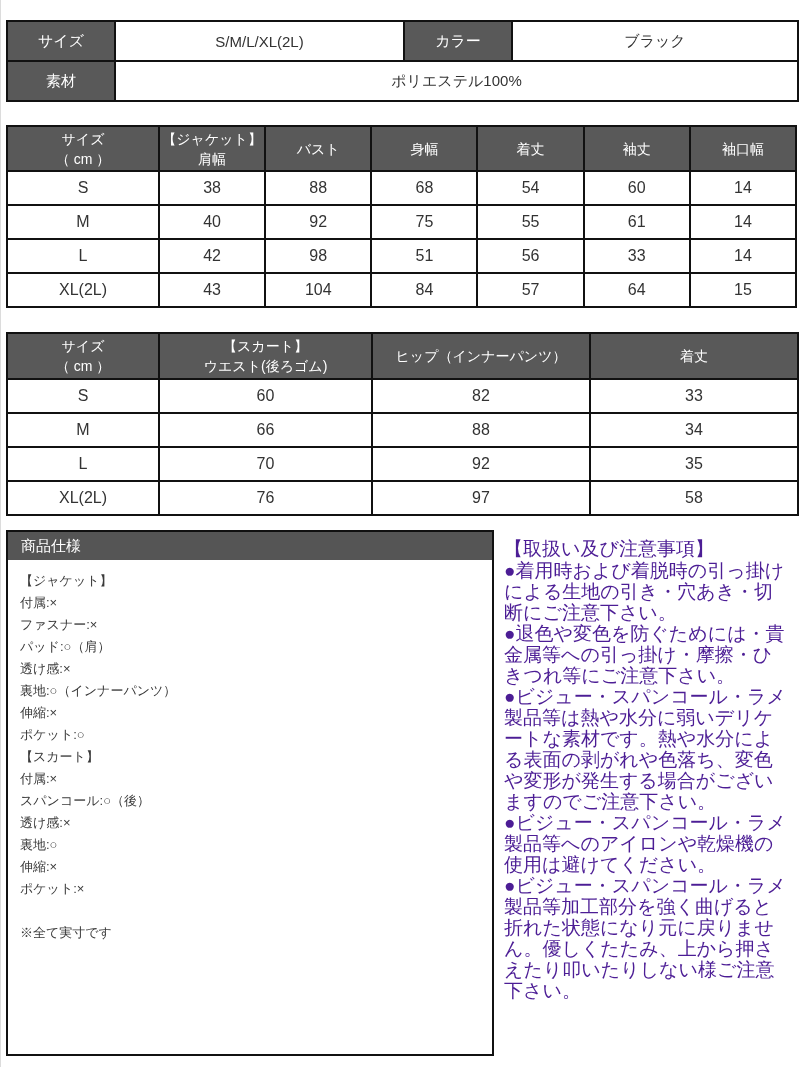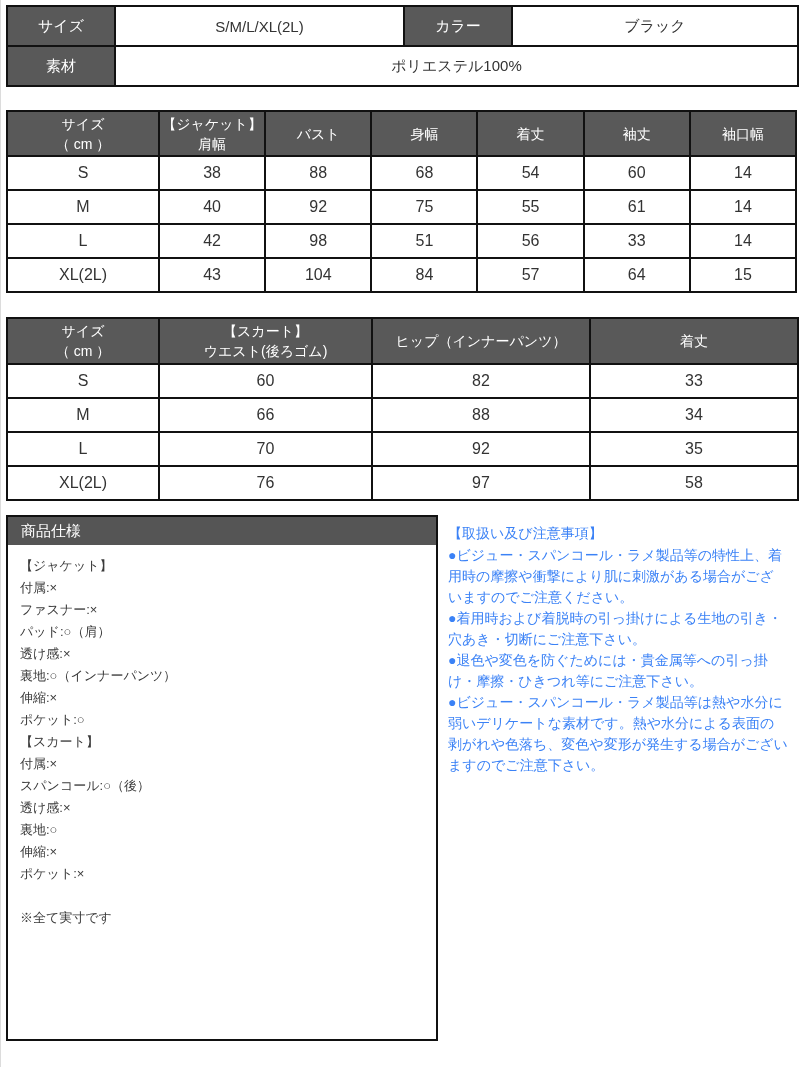--- a/index.html
+++ b/index.html
@@ -18,20 +18,21 @@
     border-left: 1px solid #dcdcdc;
     padding-top: 5px;
   }
 
   
   table.spec {
     border-collapse: collapse;
     table-layout: fixed;
     width: 791px;
     margin-left: 5px;
+    margin-top: 15px;
   }
   table.spec td, table.spec th {
     border: 2px solid #111111;
     text-align: center;
     vertical-align: middle;
     padding: 0 2px;
     overflow: hidden;
   }
   .hdr {
     background: #595959;
@@ -61,21 +62,21 @@
   table.t3 th { height: 46px; font-size: 14px; line-height: 20px; }
   table.t3 td { height: 34px; font-size: 16px; }
 
   
   .bottom {
     display: flex;
     gap: 10px;
     margin: 0 4px 0 5px;
   }
   .left-box {
-    width: 432px;
+    width: 488px;
     height: 526px;
     border: 2px solid #111111;
     flex: none;
   }
   .spec-title-bar {
     background: #555555;
     color: #ffffff;
     height: 28px;
     line-height: 28px;
     padding-left: 13px;
@@ -87,22 +88,22 @@
     color: #3a3a3a;
   }
   .spec-line {
     line-height: 22px;
     min-height: 22px;
     white-space: pre-wrap;
   }
   .notes {
     flex: 1;
     padding: 8px 8px 0 0;
-    font-size: 14px;
-    color: #3b82f6;
+    font-size: 19px;
+    color: #4c1d95;
     line-height: 21px;
   }
   .notes-title { margin: 0 0 1px 0; }
   .note-item { margin: 0; }
 </style>
 </head>
 <body>
 
 <div class="page">
 
@@ -259,20 +260,21 @@
         <div class="spec-line">裏地:○</div>
         <div class="spec-line">伸縮:×</div>
         <div class="spec-line">ポケット:×</div>
         <div class="spec-line"></div>
         <div class="spec-line">※全て実寸です</div>
       </div>
     </div>
 
     <div class="notes">
       <p class="notes-title">【取扱い及び注意事項】</p>
-      <p class="note-item">●ビジュー・スパンコール・ラメ製品等の特性上、着用時の摩擦や衝撃により肌に刺激がある場合がございますのでご注意ください。</p>
       <p class="note-item">●着用時および着脱時の引っ掛けによる生地の引き・穴あき・切断にご注意下さい。</p>
       <p class="note-item">●退色や変色を防ぐためには・貴金属等への引っ掛け・摩擦・ひきつれ等にご注意下さい。</p>
       <p class="note-item">●ビジュー・スパンコール・ラメ製品等は熱や水分に弱いデリケートな素材です。熱や水分による表面の剥がれや色落ち、変色や変形が発生する場合がございますのでご注意下さい。</p>
+      <p class="note-item">●ビジュー・スパンコール・ラメ製品等へのアイロンや乾燥機の使用は避けてください。</p>
+      <p class="note-item">●ビジュー・スパンコール・ラメ製品等加工部分を強く曲げると折れた状態になり元に戻りません。優しくたたみ、上から押さえたり叩いたりしない様ご注意下さい。</p>
     </div>
 
   </div>
 </div>
 
 </body></html>

